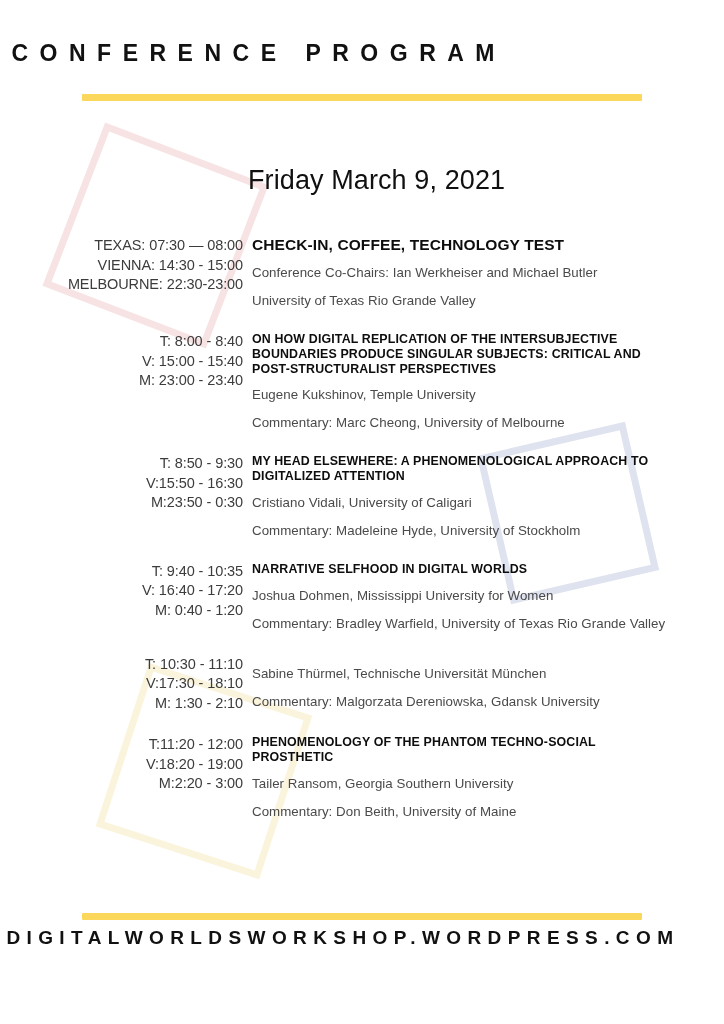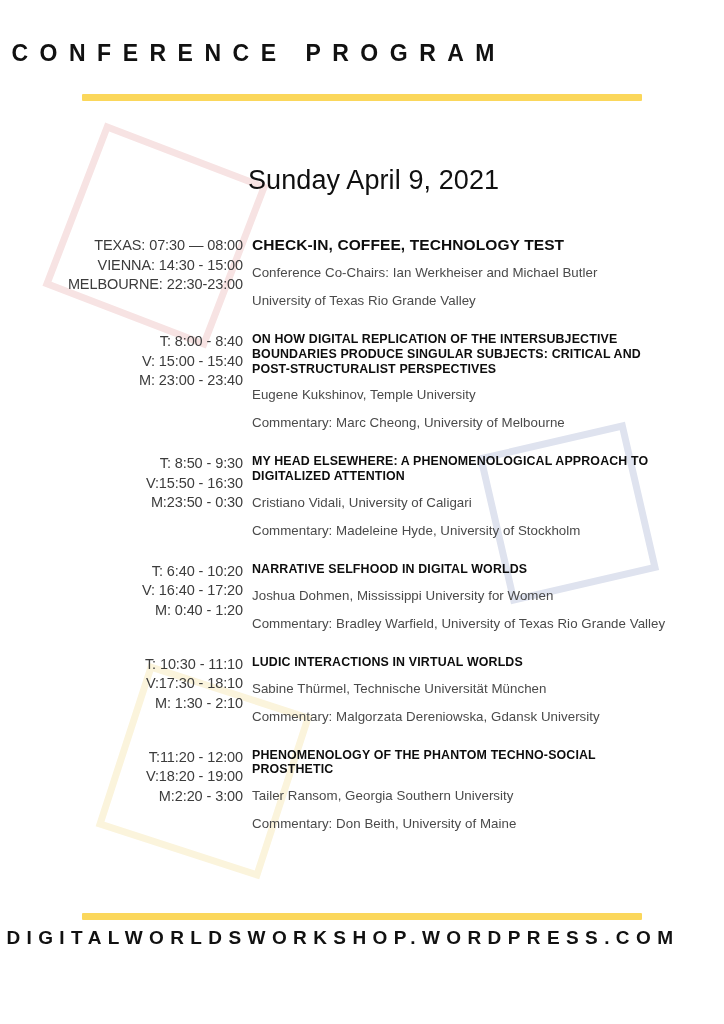--- a/index.html
+++ b/index.html
@@ -177,21 +177,21 @@
   <div class="deco-square deco-yellow"></div>
 </div>
 
 <div class="page">
 
   <div class="masthead">
     <div class="masthead-title">CONFERENCE PROGRAM</div>
   </div>
   <div class="rule rule-top"></div>
 
-  <div class="date-heading">Sunday April 9, 2021</div>
+  <div class="date-heading">Friday March 9, 2021</div>
 
   <div class="program">
 
     <div class="session">
       <div class="session-times">
         <span class="tline">TEXAS: 07:30 — 08:00</span>
         <span class="tline">VIENNA: 14:30 - 15:00</span>
         <span class="tline">MELBOURNE: 22:30-23:00</span>
       </div>
       <div class="session-body">
@@ -222,39 +222,38 @@
       </div>
       <div class="session-body">
         <div class="session-title">MY HEAD ELSEWHERE: A PHENOMENOLOGICAL APPROACH TO DIGITALIZED ATTENTION</div>
         <div class="session-line">Cristiano Vidali, University of Caligari</div>
         <div class="session-line">Commentary: Madeleine Hyde, University of Stockholm</div>
       </div>
     </div>
 
     <div class="session">
       <div class="session-times">
-        <span class="tline">T: 6:40 - 10:20</span>
+        <span class="tline">T: 9:40 - 10:35</span>
         <span class="tline">V: 16:40 - 17:20</span>
         <span class="tline">M: 0:40 - 1:20</span>
       </div>
       <div class="session-body">
         <div class="session-title">NARRATIVE SELFHOOD IN DIGITAL WORLDS</div>
         <div class="session-line">Joshua Dohmen, Mississippi University for Women</div>
         <div class="session-line">Commentary: Bradley Warfield, University of Texas Rio Grande Valley</div>
       </div>
     </div>
 
     <div class="session">
       <div class="session-times">
         <span class="tline">T: 10:30 - 11:10</span>
         <span class="tline">V:17:30 - 18:10</span>
         <span class="tline">M: 1:30 - 2:10</span>
       </div>
       <div class="session-body">
-        <div class="session-title">LUDIC INTERACTIONS IN VIRTUAL WORLDS</div>
         <div class="session-line">Sabine Thürmel, Technische Universität München</div>
         <div class="session-line">Commentary: Malgorzata Dereniowska, Gdansk University</div>
       </div>
     </div>
 
     <div class="session" style="margin-top:22px;">
       <div class="session-times">
         <span class="tline">T:11:20 - 12:00</span>
         <span class="tline">V:18:20 - 19:00</span>
         <span class="tline">M:2:20 - 3:00</span>

